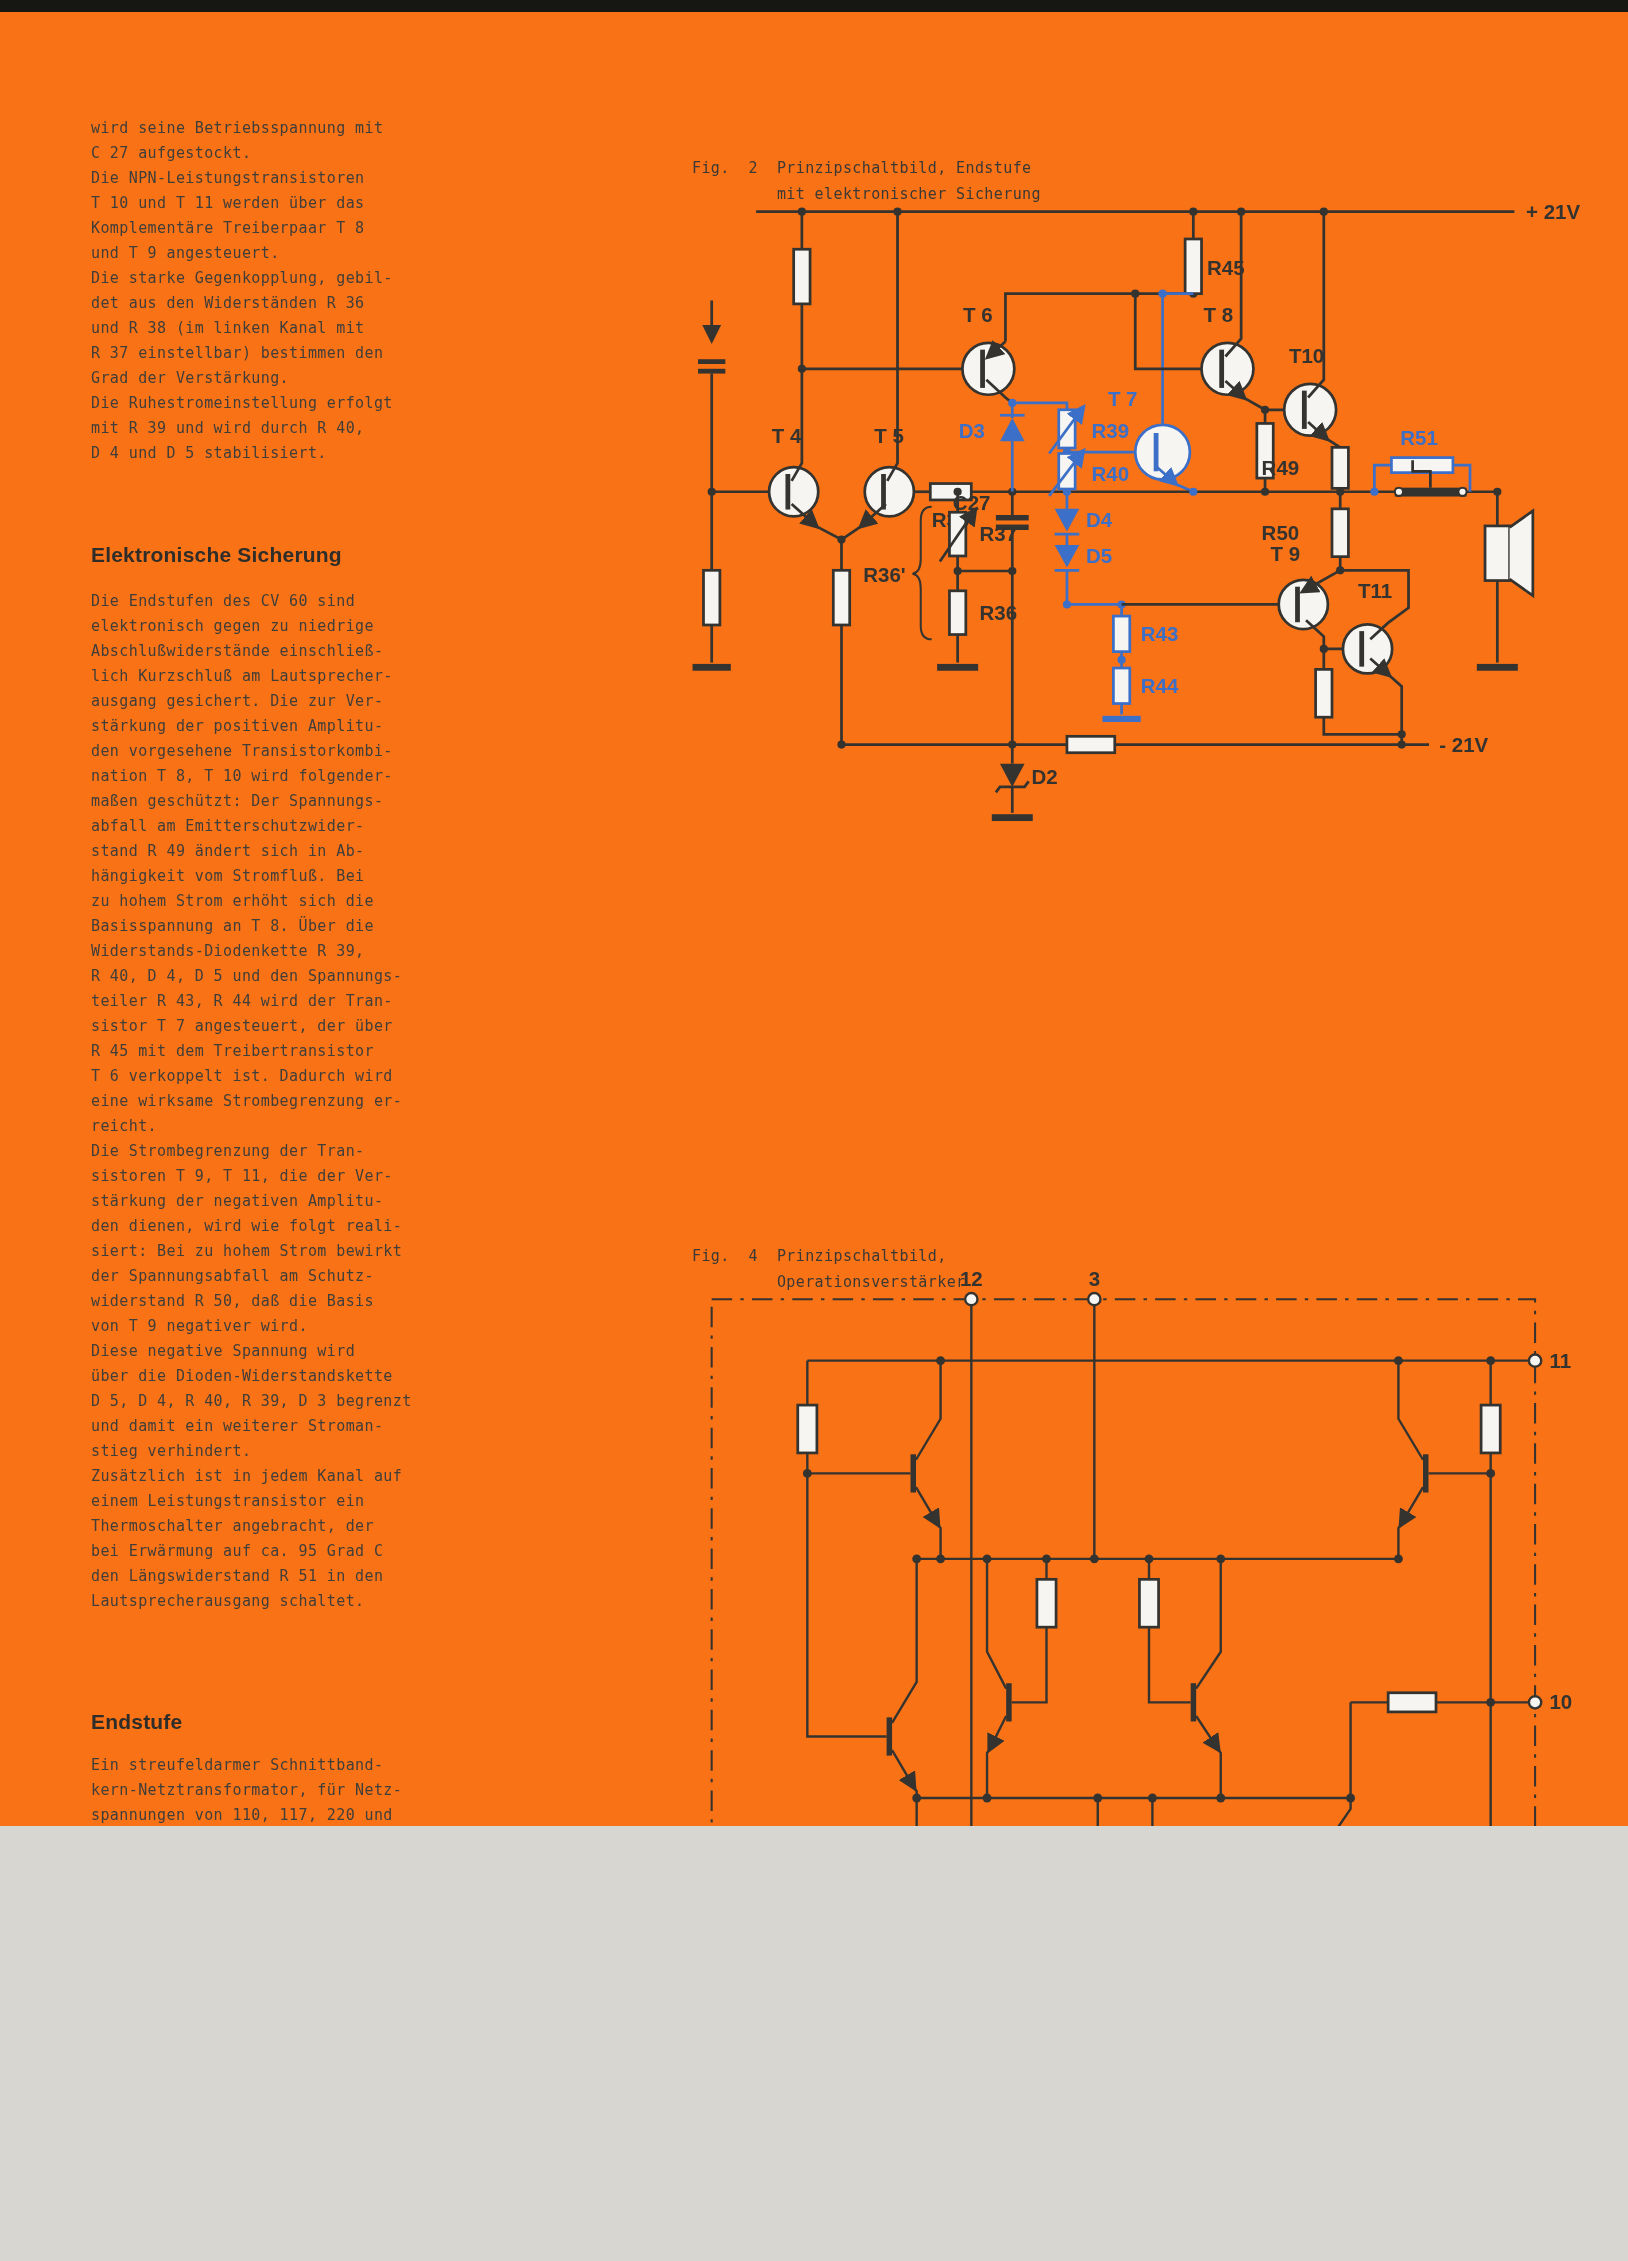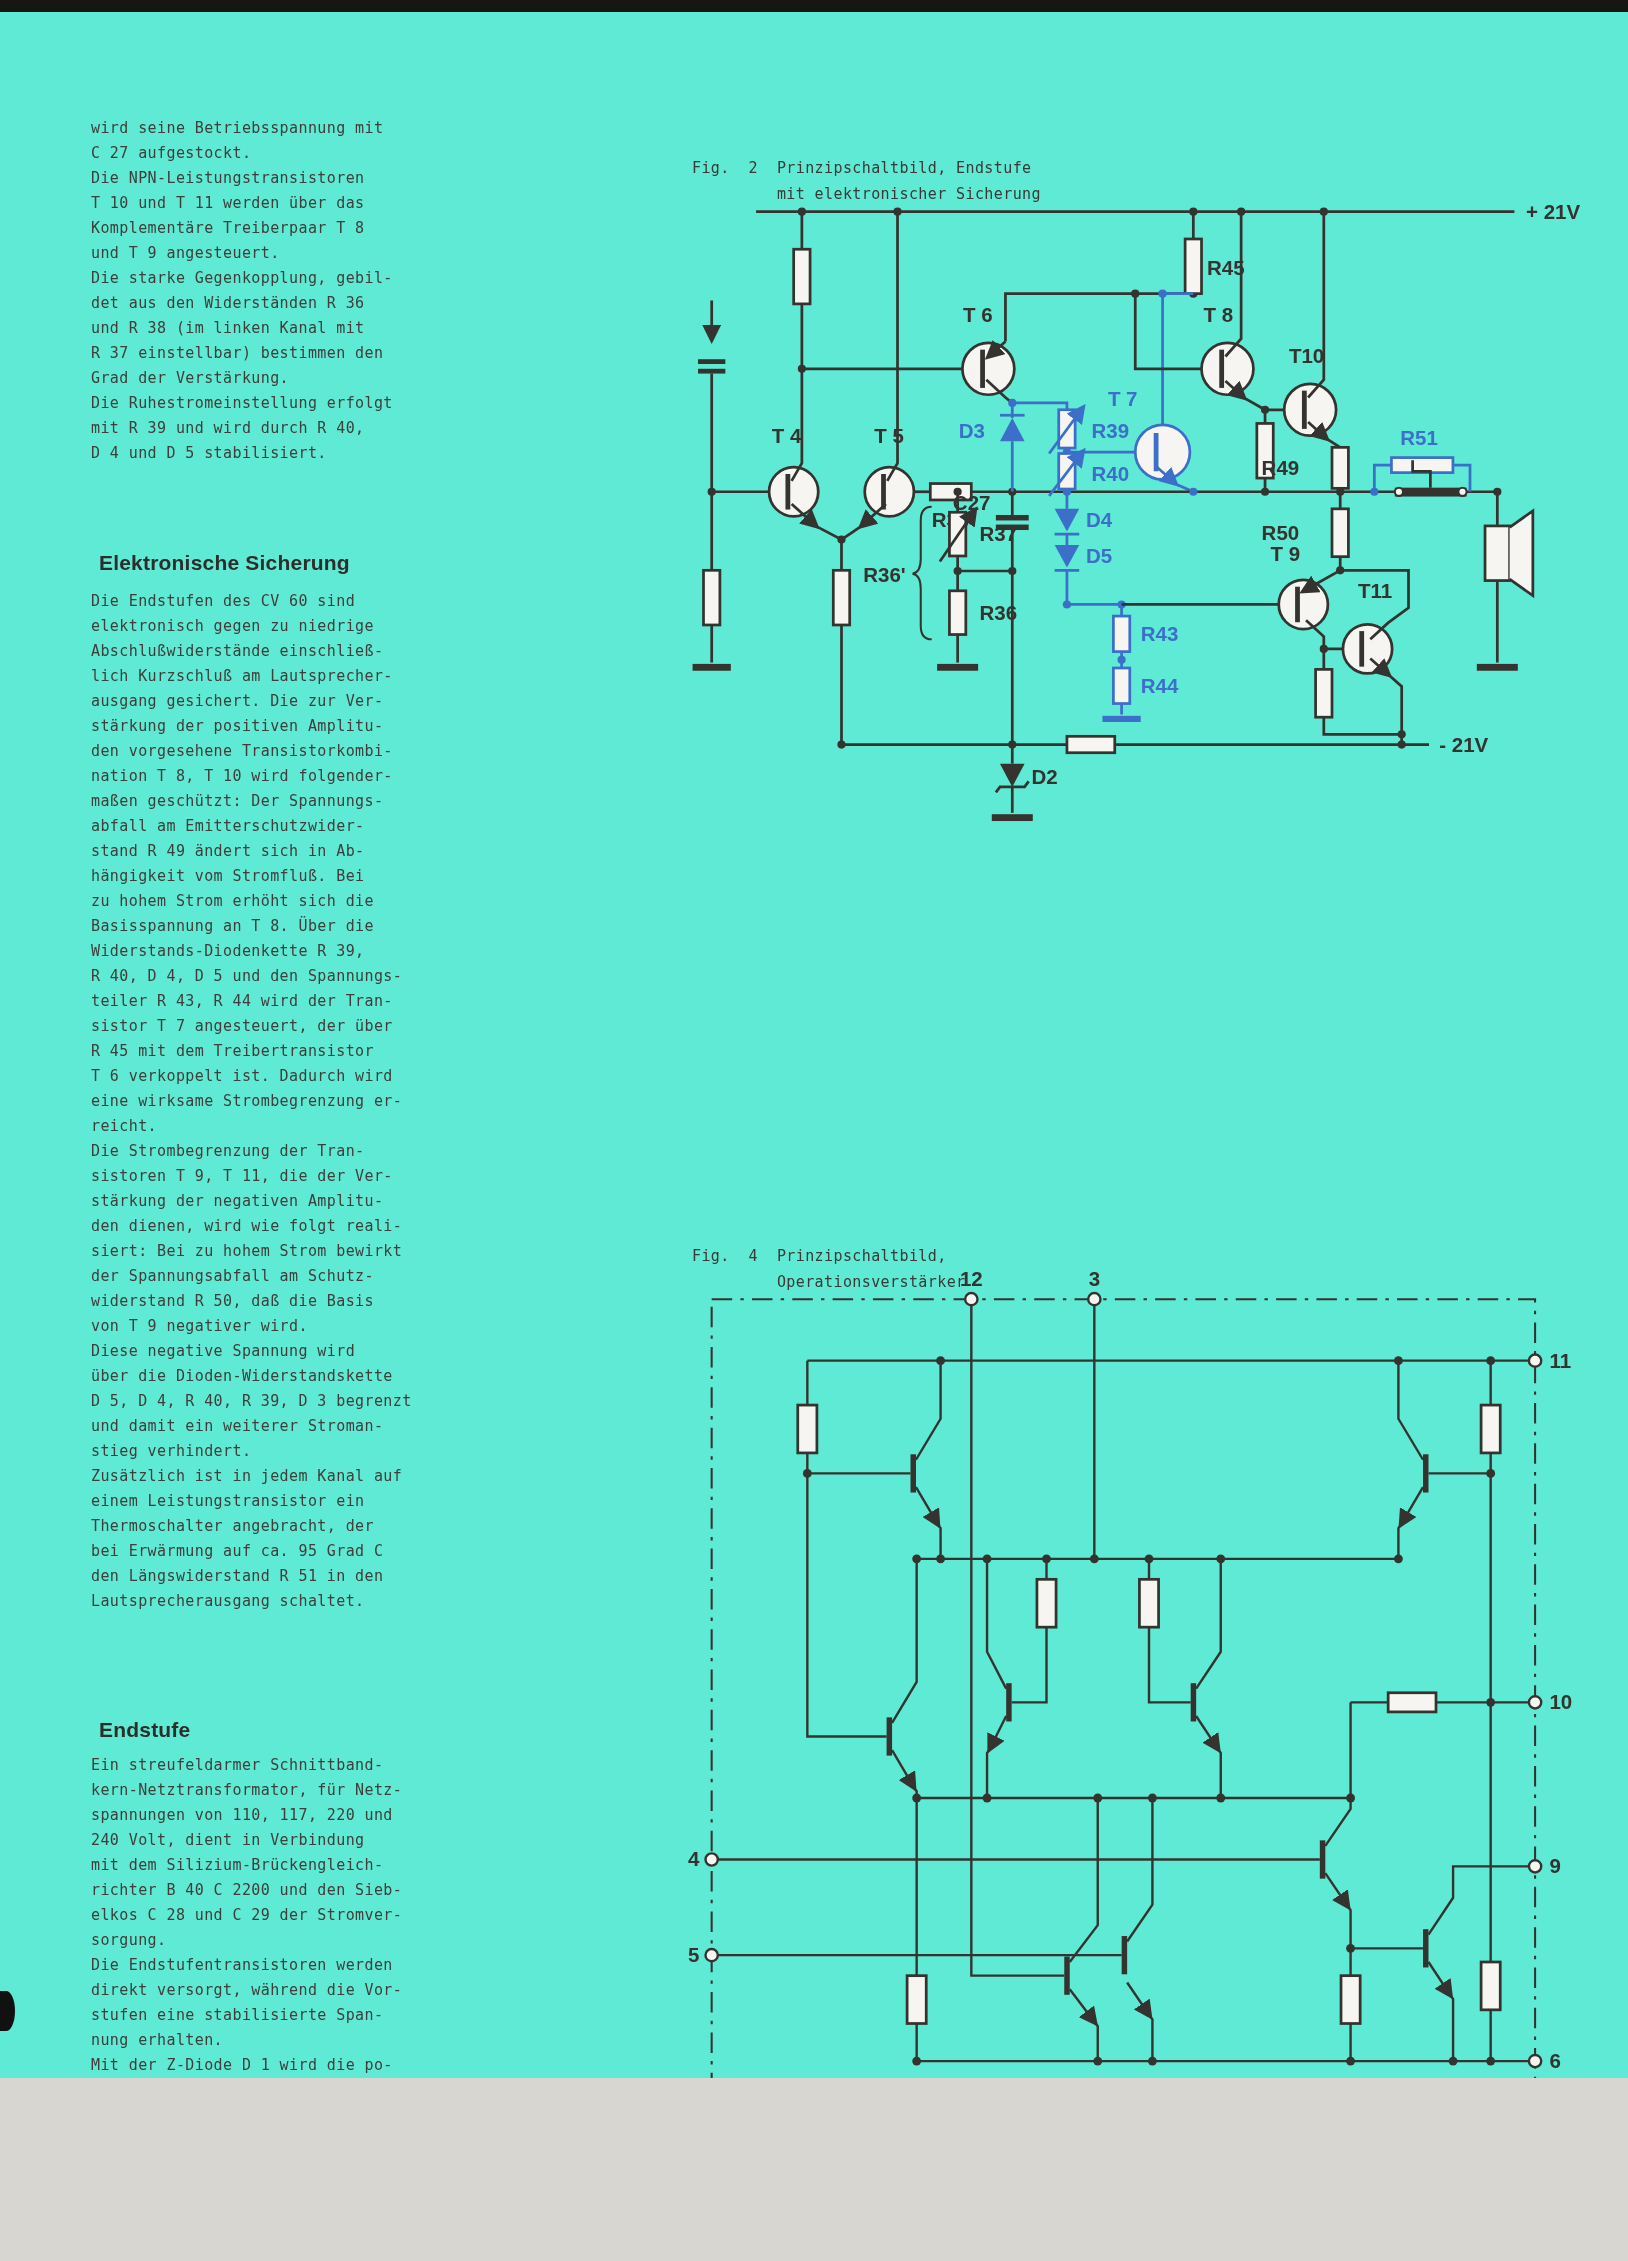--- a/index.html
+++ b/index.html
@@ -1,30 +1,30 @@
 <!DOCTYPE html>
 <html style="font-size:11px"><head>
 <meta charset="utf-8">
 <style>
   html,body{margin:0;padding:0;background:#d8d6d0;}
   .page{
     position:relative;
-    width:1629px;height:2078px;
-    background:#5eead4;
+    width:1629px;height:1826px;
+    background:#f97316;
     font-family:"DejaVu Sans Mono", monospace;
     color:#3f3e3a;
     overflow:hidden;
   }
   .topbar{position:absolute;left:0;top:0;width:1629px;height:11.6px;background:#161613;}
   .punch{position:absolute;left:0;top:1991px;width:15px;height:40px;background:#111;
          border-radius:0 60% 60% 0 / 0 50% 50% 0;}
   .mono{white-space:pre;font-family:"DejaVu Sans Mono", monospace;}
   .block{position:absolute;left:91px;font-size:15px;line-height:25px;letter-spacing:0.4px;}
   h2.sect{
-    position:absolute;left:91px;margin:8px;
+    position:absolute;left:91px;margin:0;
     font-family:"Liberation Sans", sans-serif;
     font-weight:bold;font-size:21px;color:#2e2d2a;letter-spacing:0.2px;
   }
   .caption{position:absolute;font-size:15px;line-height:26px;letter-spacing:0.4px;color:#3a3936;margin-top:40px;}
   .pageno{position:absolute;left:804px;top:2204px;font-size:16.4px;color:#3a3936;}
   svg{position:absolute;}
   svg text{
     font-family:"Liberation Sans", sans-serif;
     font-weight:bold;font-size:30px;fill:#34332f;
   }

